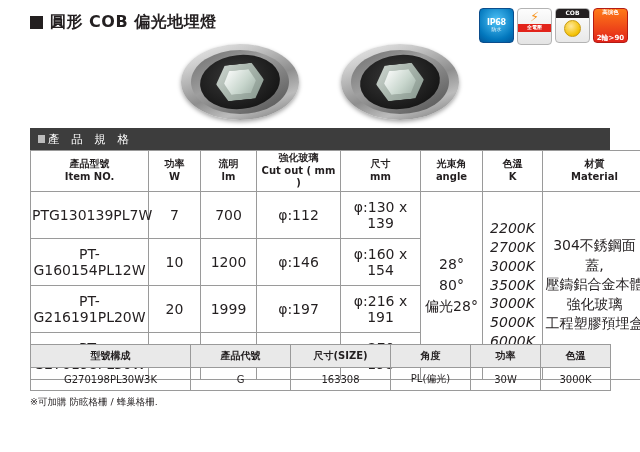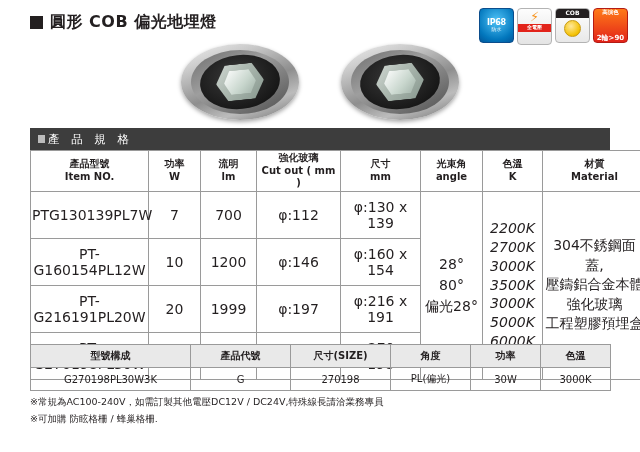--- a/index.html
+++ b/index.html
@@ -462,25 +462,24 @@
         <th>尺寸(SIZE)</th>
         <th>角度</th>
         <th>功率</th>
         <th>色溫</th>
       </tr>
     </thead>
     <tbody>
       <tr>
         <td>G270198PL30W3K</td>
         <td>G</td>
-        <td>270198</td>
+        <td>163308</td>
         <td>PL(偏光)</td>
         <td>30W</td>
         <td>3000K</td>
       </tr>
     </tbody>
   </table>
 </div>
 
 <div class="notes">
-  <div>※常規為AC100-240V，如需訂製其他電壓DC12V / DC24V,特殊線長請洽業務專員</div>
   <div>※可加購 防眩格柵 / 蜂巢格柵.</div>
 </div>
 
 </body></html>

